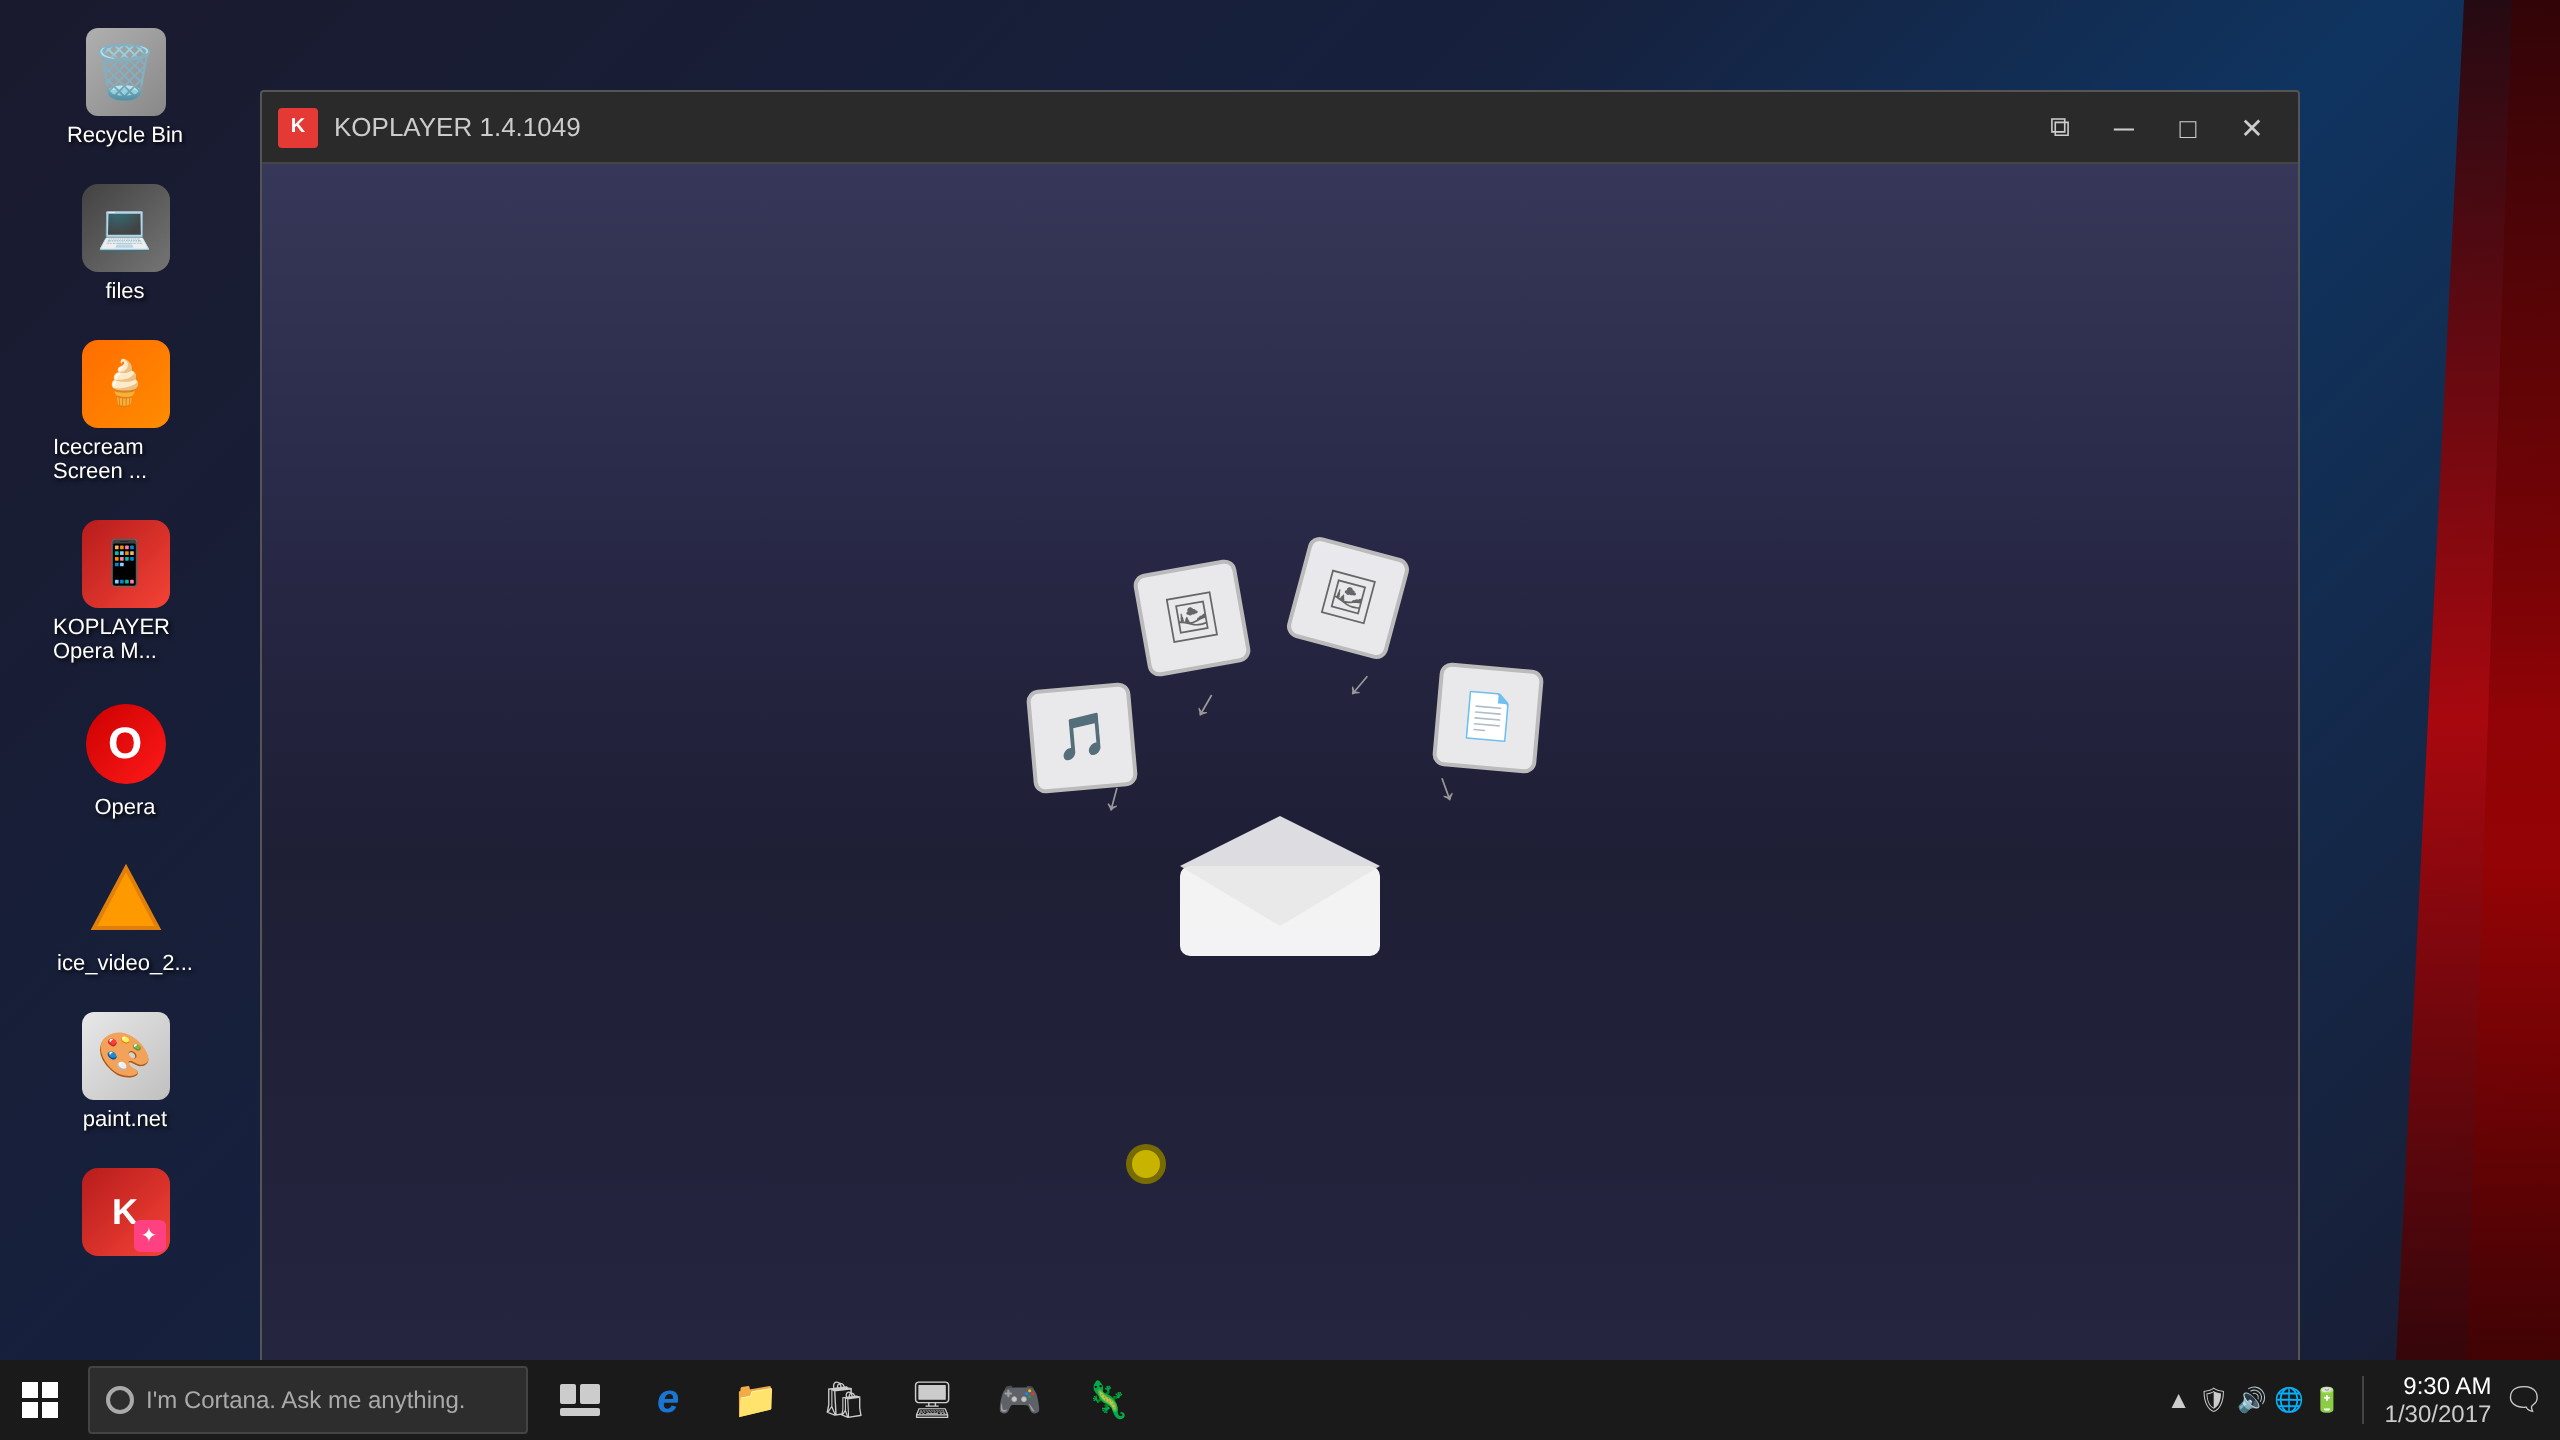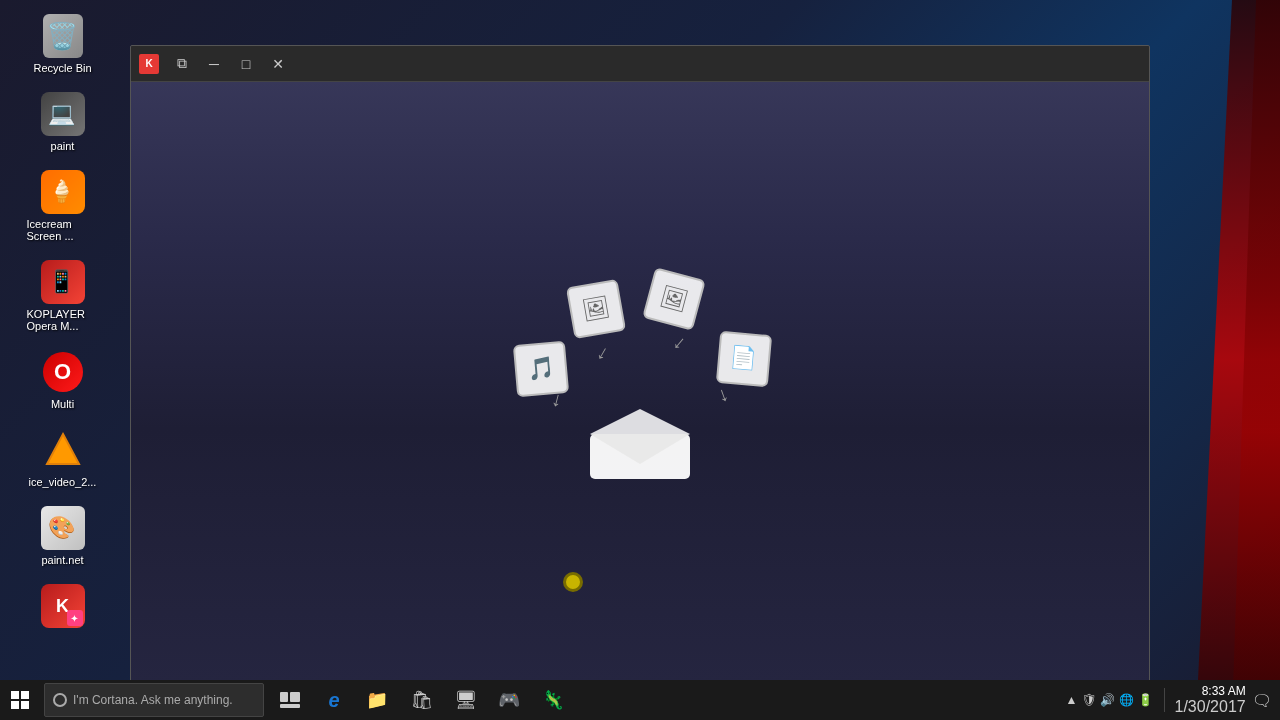--- a/index.html
+++ b/index.html
@@ -98,21 +98,21 @@
 
     .taskbar-clock {
       text-align: right;
     }
 
     .taskbar-clock .time {
       font-size: 12px;
       color: white;
     }
     .taskbar-clock .date {
-      font-size: 16px;
+      font-size: 12px;
       color: #ccc;
     }
 
     .sys-icons {
       display: flex;
       align-items: center;
       gap: 4px;
       font-size: 12px;
     }
 
@@ -392,42 +392,42 @@
       <div class="icon-img">
         <div style="background:linear-gradient(135deg,#b0b0b0,#888);border-radius:6px;width:40px;height:44px;display:flex;align-items:center;justify-content:center;font-size:26px;">🗑️</div>
       </div>
       <span class="icon-label">Recycle Bin</span>
     </div>
 
     <div class="desktop-icon">
       <div class="icon-img">
         <div class="icon-box icon-box-gray" style="font-size:22px;">💻</div>
       </div>
-      <span class="icon-label">paint</span>
+      <span class="icon-label">files</span>
     </div>
 
     <div class="desktop-icon">
       <div class="icon-img">
         <div class="icon-box icon-box-orange" style="font-size:22px;">🍦</div>
       </div>
       <span class="icon-label">Icecream Screen ...</span>
     </div>
 
     <div class="desktop-icon">
       <div class="icon-img">
         <div class="icon-box icon-box-red" style="font-size:22px;">📱</div>
       </div>
       <span class="icon-label">KOPLAYER Opera M...</span>
     </div>
 
     <div class="desktop-icon">
       <div class="icon-img">
         <div style="width:40px;height:40px;border-radius:50%;background:linear-gradient(135deg,#cc0000,#ff1a1a);display:flex;align-items:center;justify-content:center;font-size:22px;color:white;font-weight:bold;">O</div>
       </div>
-      <span class="icon-label">Multi</span>
+      <span class="icon-label">Opera</span>
     </div>
 
 
     <div class="desktop-icon">
       <div class="icon-img">
         <div style="width:44px;height:44px;display:flex;align-items:center;justify-content:center;">
           <svg width="40" height="40" viewBox="0 0 40 40">
             <polygon points="20,4 36,34 4,34" fill="#f90" stroke="#e0800a" stroke-width="2"></polygon>
           </svg>
         </div>
@@ -451,20 +451,21 @@
       </div>
 
     </div>
 
   </div>
 
   <div class="koplayer-window">
 
     <div class="window-titlebar">
       <div class="window-logo">K</div>
+      <span class="window-title">KOPLAYER 1.4.1049</span>
       <div class="window-controls">
         <div class="win-btn">⧉</div>
         <div class="win-btn">─</div>
         <div class="win-btn">□</div>
         <div class="win-btn close">✕</div>
       </div>
     </div>
 
     <div class="window-content">
 
@@ -534,21 +535,21 @@
     <div class="taskbar-right">
       <div class="sys-icons">
         <span style="cursor:pointer;">▲</span>
         <span>🛡</span>
         <span style="cursor:pointer;">🔊</span>
         <span style="cursor:pointer;">🌐</span>
         <span>🔋</span>
       </div>
       <div class="taskbar-divider"></div>
       <div class="taskbar-clock">
-        <div class="time">8:33 AM</div>
+        <div class="time">9:30 AM</div>
         <div class="date">1/30/2017</div>
       </div>
       <span style="font-size:16px;cursor:pointer;">🗨</span>
     </div>
 
   </div>
 
 </div>
 
 </body></html>

